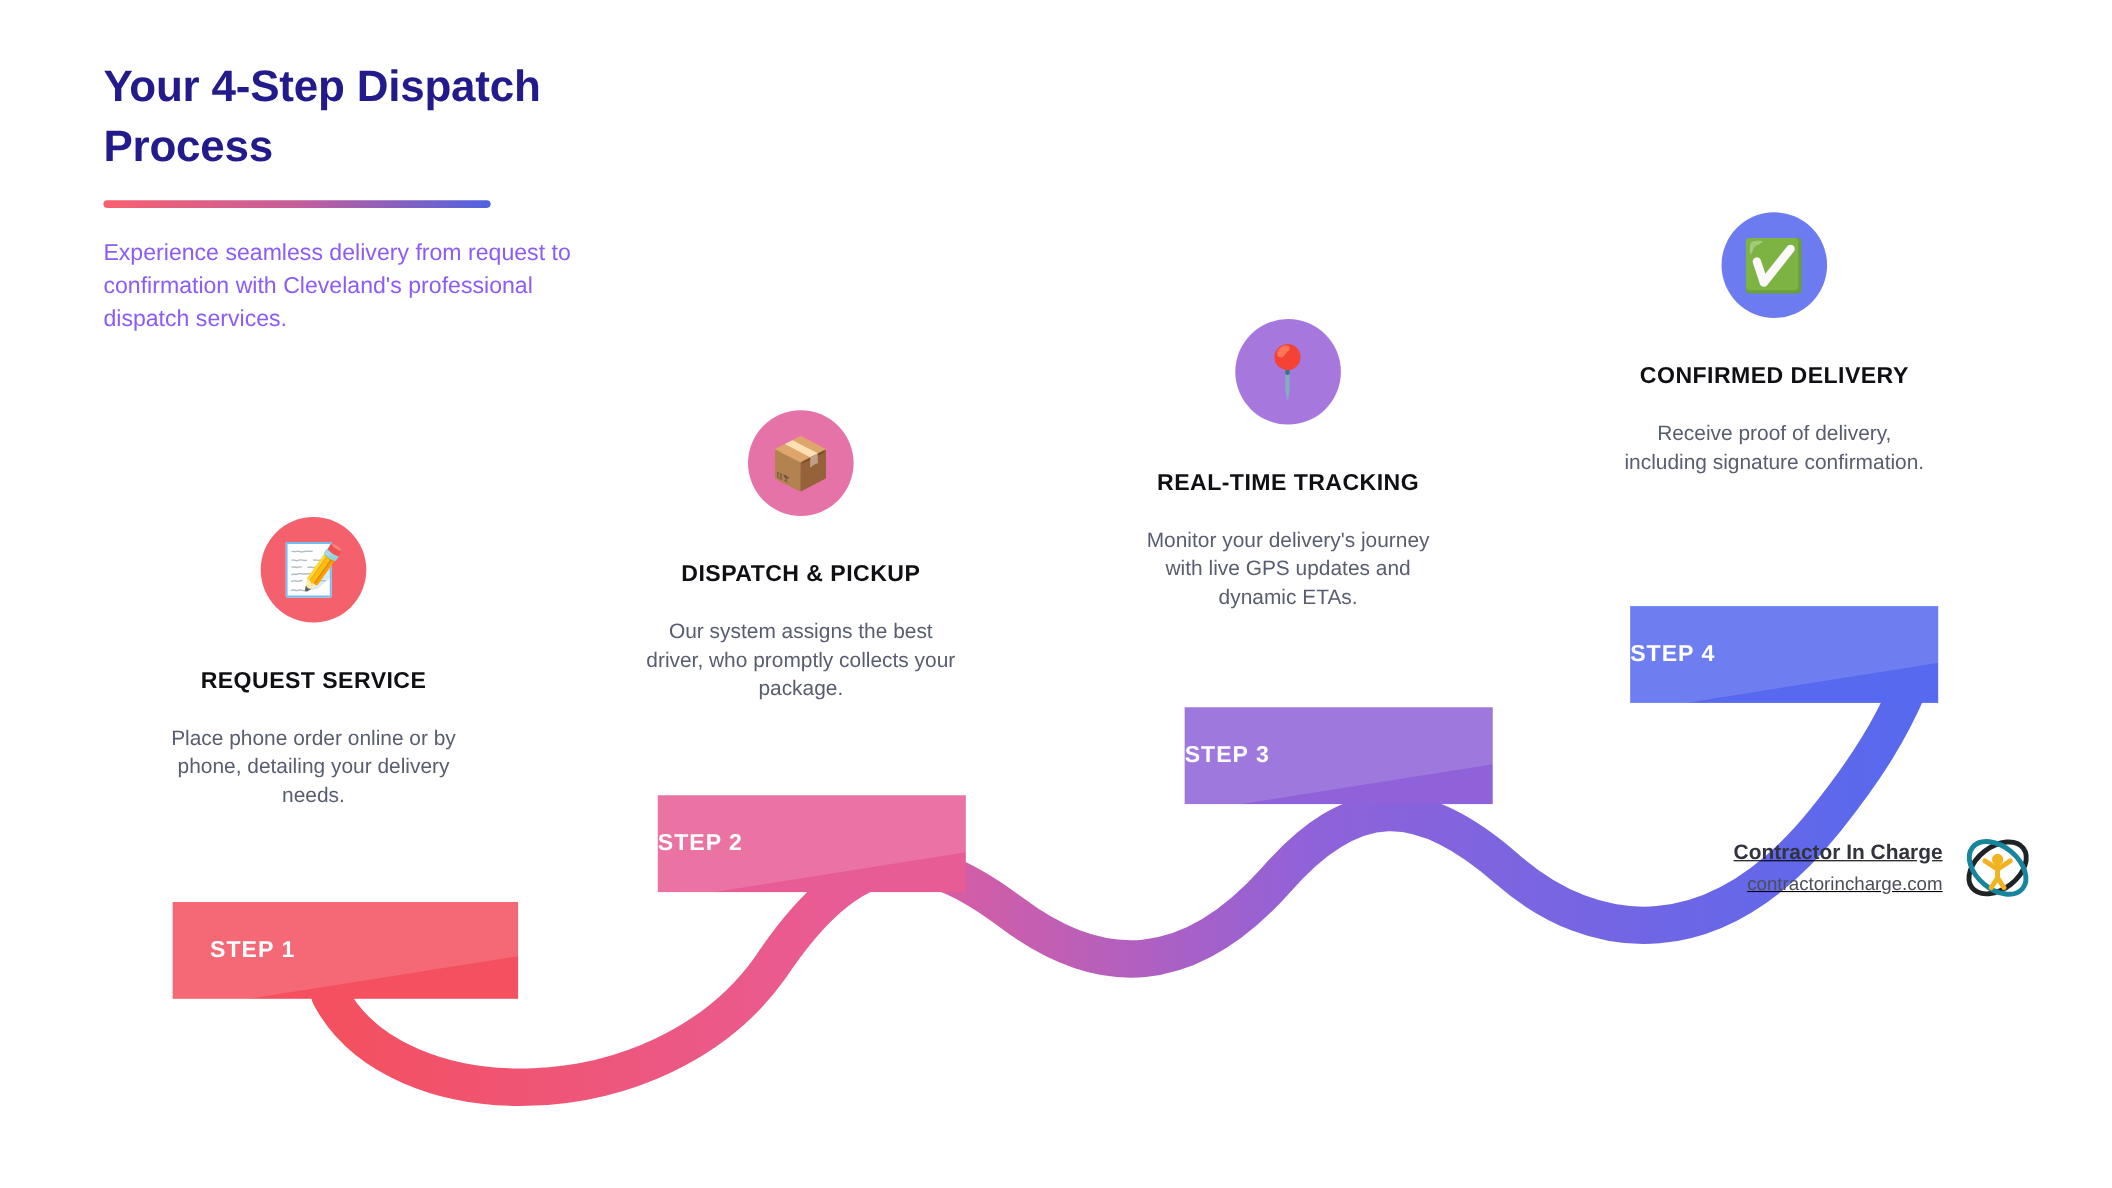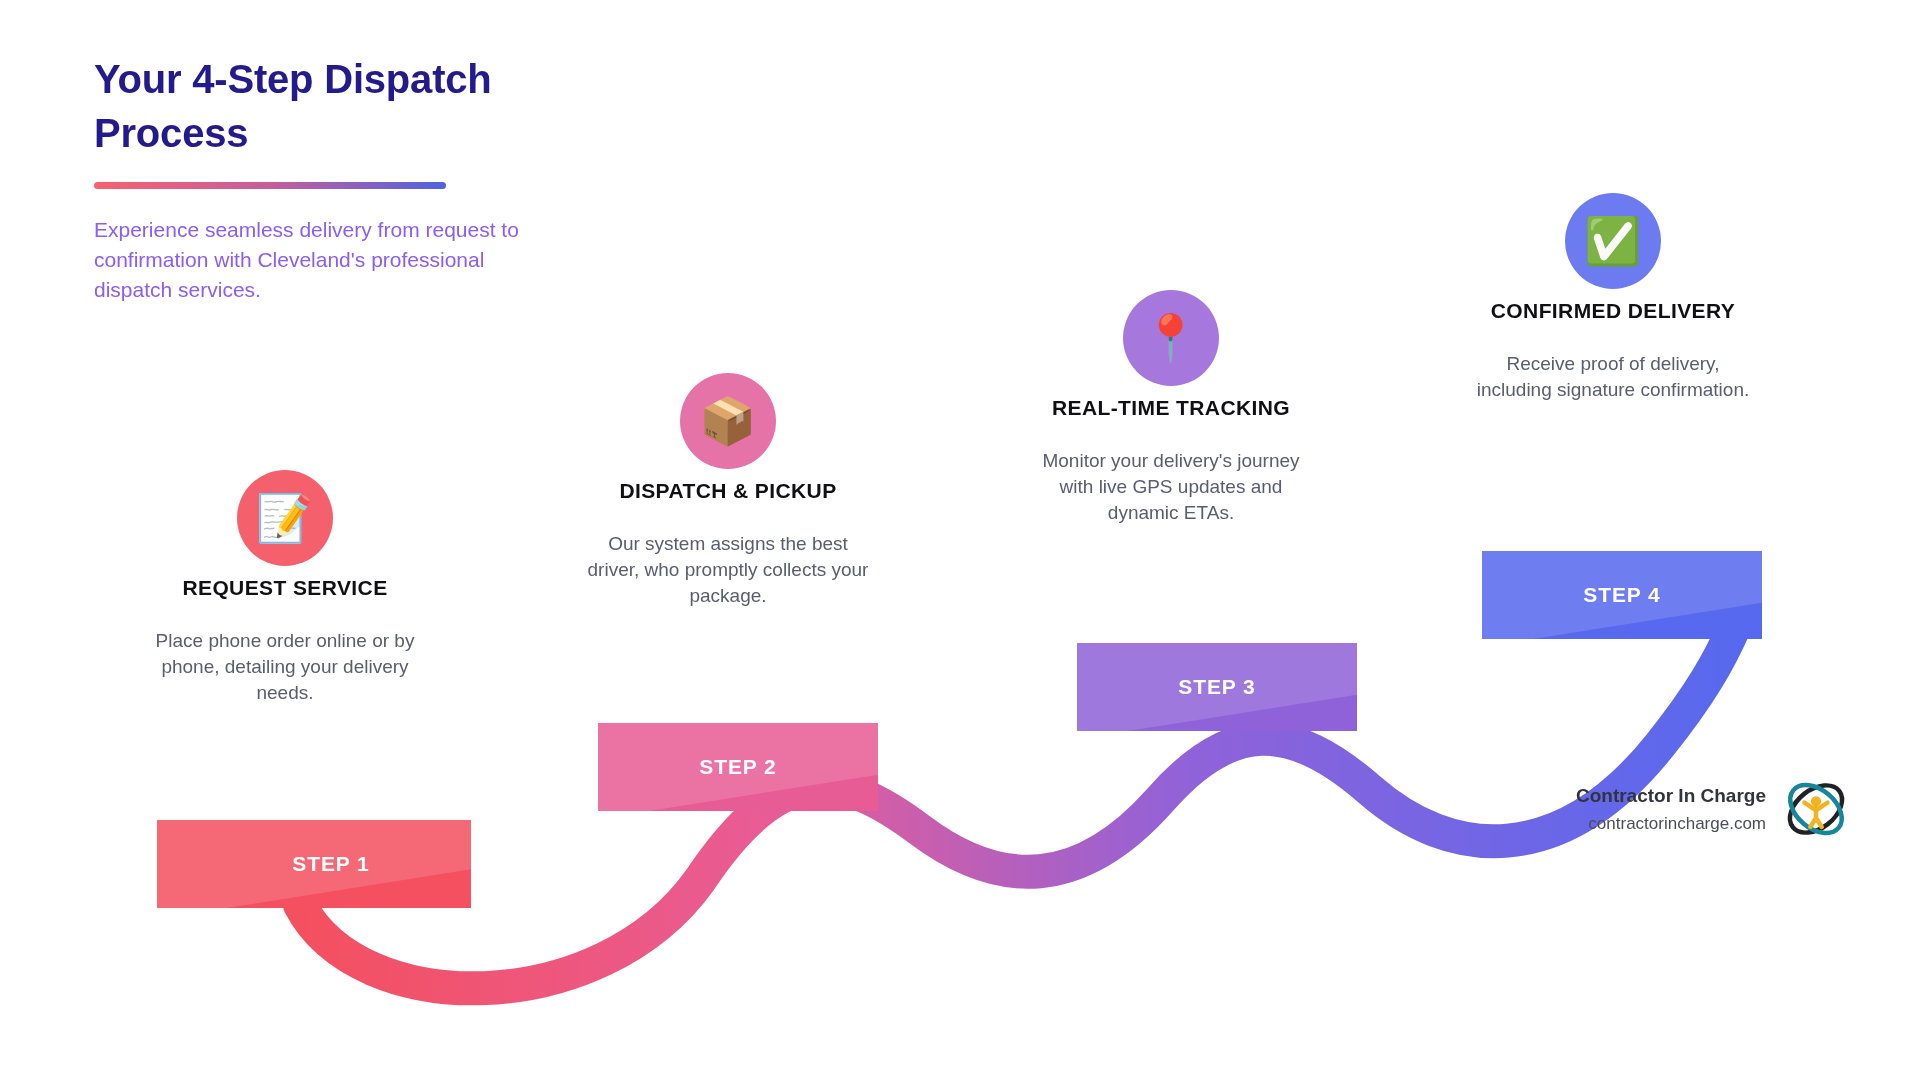--- a/index.html
+++ b/index.html
@@ -31,43 +31,43 @@
   #ribbon{position:absolute;left:0;top:0;width:1920px;height:1080px;pointer-events:none;}
 
   
   .step{position:absolute;text-align:center;}
   .bubble{
     width:96px;height:96px;border-radius:50%;
     margin:0 auto;display:flex;align-items:center;justify-content:center;
     font-size:46px;line-height:1;
   }
   .s-title{
-    margin-top:10px;font-size:21px;font-weight:bold;color:#101014;
+    margin-top:41px;font-size:21px;font-weight:bold;color:#101014;
     letter-spacing:0.4px;white-space:nowrap;
   }
   .s-desc{
     margin-top:28px;font-size:19px;line-height:1.38;color:#585D70;
   }
 
   .stepbox{
     position:absolute;width:280px;height:88px;
-    display:flex;align-items:center;justify-content:center;
+    display:flex;align-items:center;
     color:#FFFFFF;font-size:21px;font-weight:bold;letter-spacing:0.9px;
     overflow:hidden;
   }
   .stepbox .sheen{
     position:absolute;left:-10%;top:-40%;width:130%;height:120%;
     background:rgba(255,255,255,0.14);
     transform:rotate(-9deg);
     pointer-events:none;
   }
   .stepbox .lbl{position:relative;z-index:2;}
 
   
-  .brand{position:absolute;right:72px;bottom:40px;display:flex;align-items:center;gap:18px;}
+  .brand{position:absolute;right:72px;bottom:60px;display:flex;align-items:center;gap:18px;text-decoration:underline;}
   .brand-text{text-align:right;}
   .brand-name{font-size:19px;font-weight:bold;color:#31343C;line-height:1.5;}
   .brand-url{font-size:17px;color:#4A4E58;line-height:1.5;}
   .brand-logo{width:64px;height:64px;flex:none;}
 </style>
 </head>
 <body>
 
 <div id="stage">
 

